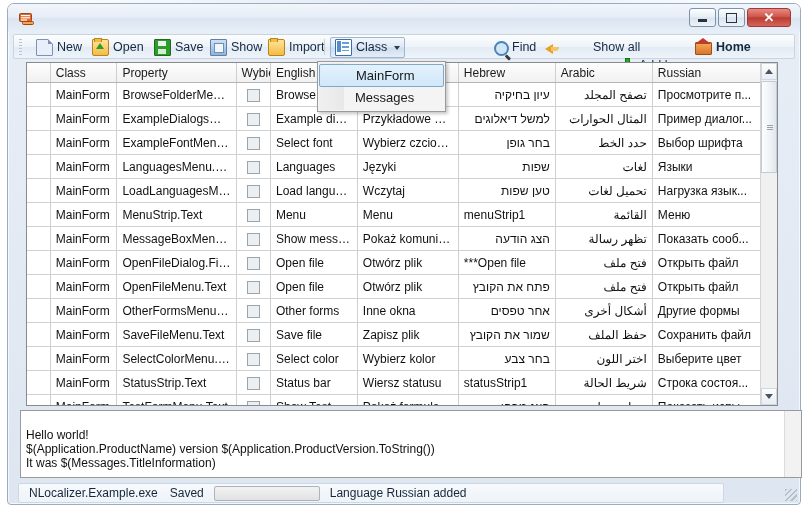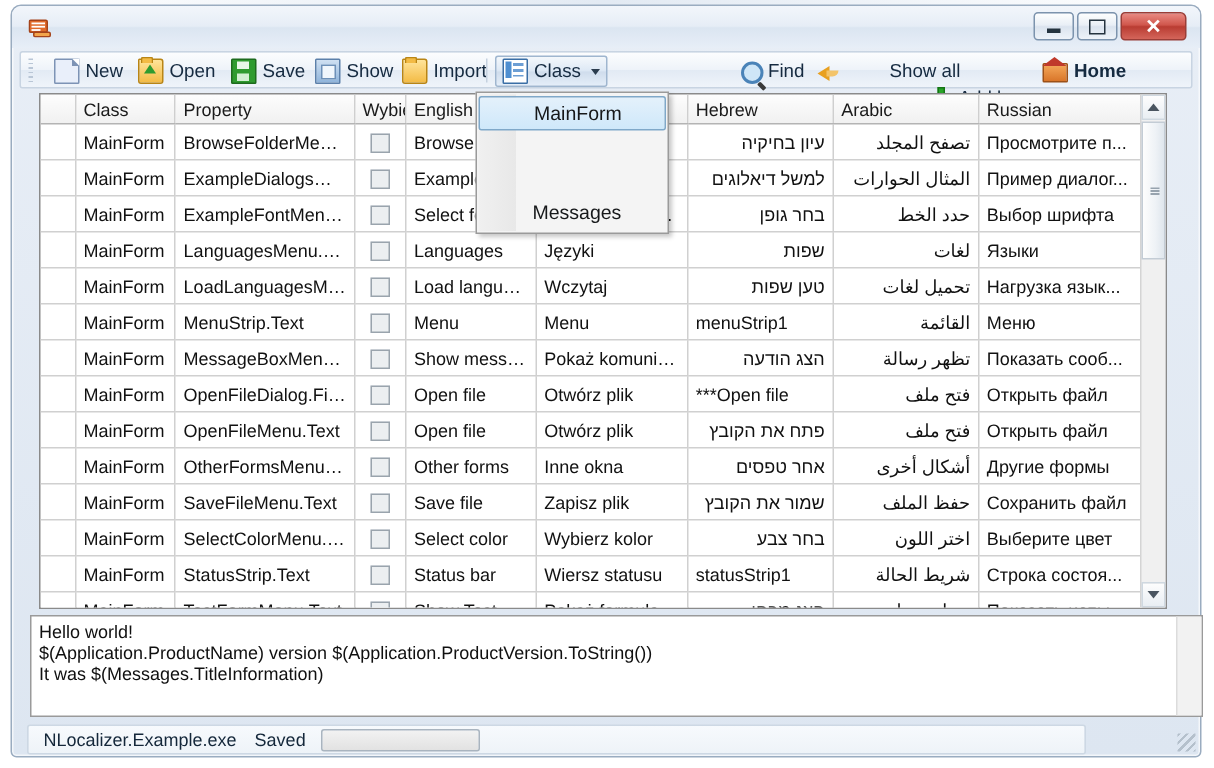--- a/index.html
+++ b/index.html
@@ -157,21 +157,20 @@
   }
   .dd-item {
     position: relative;
     height: 22px;
     line-height: 22px;
     padding-left: 37px;
     font-size: 13px;
     color: #16181a;
     box-sizing: border-box;
     z-index: 2;
-    margin-top: 44px;
   }
   .dd-item.selected {
     background: linear-gradient(180deg,#e4f1fb 0%,#cfe8fa 100%);
     border: 1px solid #7fa8c9;
     border-radius: 2px;
     margin: 0 1px;
     padding-left: 36px;
     height: 23px; line-height: 21px;
   }
 
@@ -264,21 +263,21 @@
   
   #text-box {
     position: absolute; left: 12px; top: 406px;
     width: 782px; height: 68px;
     background: #ffffff;
     border: 1px solid #9a9a9a;
     box-sizing: border-box;
     overflow: hidden;
   }
   #text-box-content {
-    padding: 3px 5px;
+    padding: 17px 5px;
     font-size: 12px;
     color: #101010;
     line-height: 14px;
     white-space: pre;
   }
   #text-scroll-v {
     position:absolute; right:0; top:0; bottom:0; width:17px;
     background:#f2f2f2; border-left:1px solid #dcdcdc;
     box-sizing:border-box;
   }
@@ -604,16 +603,17 @@
     <div id="text-box-content">Hello world!
 $(Application.ProductName) version $(Application.ProductVersion.ToString())
 It was $(Messages.TitleInformation)</div>
     <div id="text-scroll-v"></div>
   </div>
 
   <div id="status-bar">
     <span class="sb-item">NLocalizer.Example.exe</span>
     <span class="sb-item">Saved</span>
     <div id="sb-progress"></div>
+    <span class="sb-item">Language Russian added</span>
   </div>
 
   <div id="sb-grip"></div>
 </div>
 
 </body></html>

